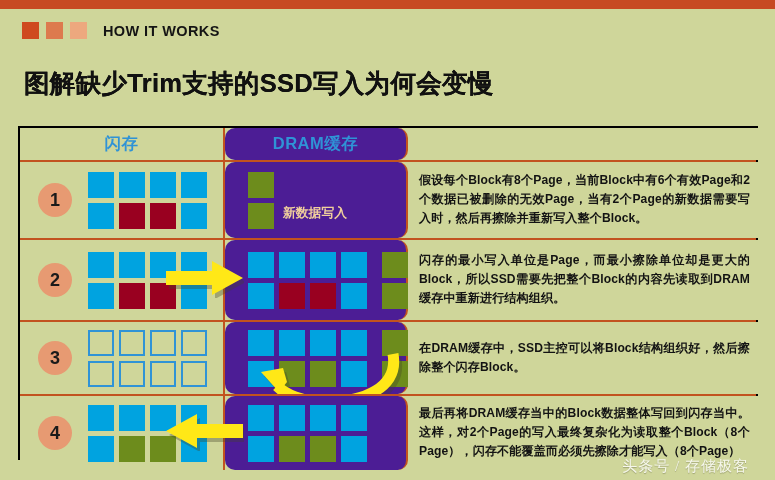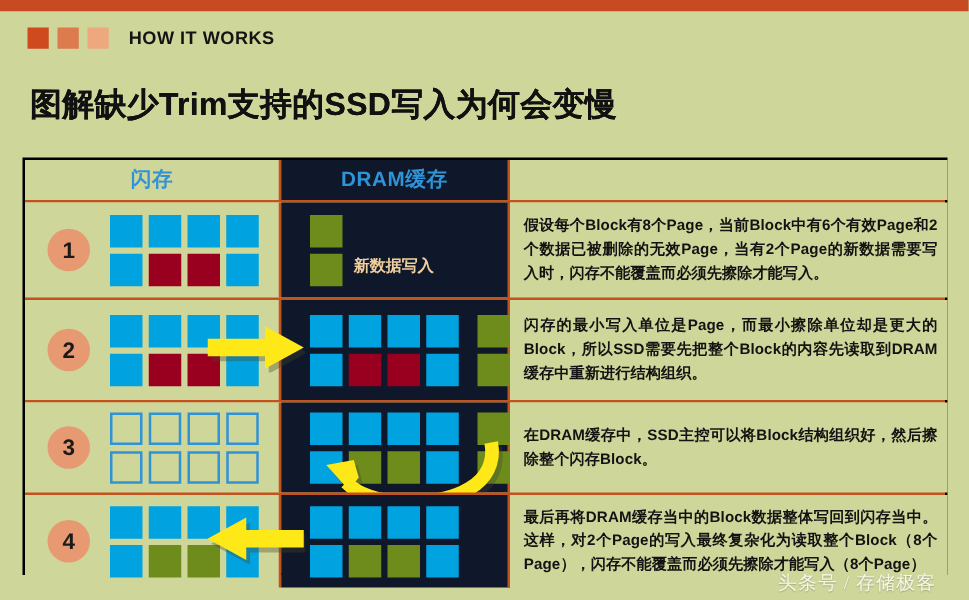--- a/index.html
+++ b/index.html
@@ -54,21 +54,21 @@
     width: 740px; height: 334px;
     border: 2px solid #000000;
     background: #cfd69a;
   }
   .row { position: absolute; left: 0; width: 100%; }
   .cell {
     position: absolute; top: 0; height: 100%;
     border-right: 2px solid #c2531f;
   }
   .c-flash { left: 0;   width: 205px; background: #cfd69a; }
-  .c-dram  { left: 205px; width: 183px; background: #0f172a; }
+  .c-dram  { left: 205px; width: 183px; background: #4c1d95; border-radius: 10px; }
   .c-desc  { left: 388px; width: 350px; background: #cfd69a; border-right: none; }
   .rowsep { position: absolute; left: 0; width: 100%; height: 2px; background: #c2531f; }
 
   
   .hdr-row { top: 0; height: 32px; }
   .hdr-label {
     position: absolute; left: 0; right: 0; top: 50%;
     transform: translateY(-50%);
     text-align: center;
     font-size: 16.5px;
@@ -188,21 +188,21 @@
           </div>
         </div>
         <div class="cell c-dram">
           <div class="newcol" style="left: 23px; top: 9.5px;">
             <span class="pg olive"></span>
             <span class="pg olive"></span>
           </div>
           <div class="newdata-caption" style="left: 58px; top: 42.5px;">新数据写入</div>
         </div>
         <div class="cell c-desc">
-          <div class="desc">假设每个Block有8个Page，当前Block中有6个有效Page和2个数据已被删除的无效Page，当有2个Page的新数据需要写入时，闪存不能覆盖而必须先擦除才能写入。</div>
+          <div class="desc">假设每个Block有8个Page，当前Block中有6个有效Page和2个数据已被删除的无效Page，当有2个Page的新数据需要写入时，然后再擦除并重新写入整个Block。</div>
         </div>
       </div>
       <div class="rowsep" style="top: 110px;"></div>
       <div class="row" style="top: 112px; height: 80px;">
         <div class="cell c-flash">
           <div class="step-circle">2</div>
           <div class="grid" style="left: 68px; top: 11.5px;">
             <span class="pg blue"></span>
             <span class="pg blue"></span>
             <span class="pg blue"></span>

